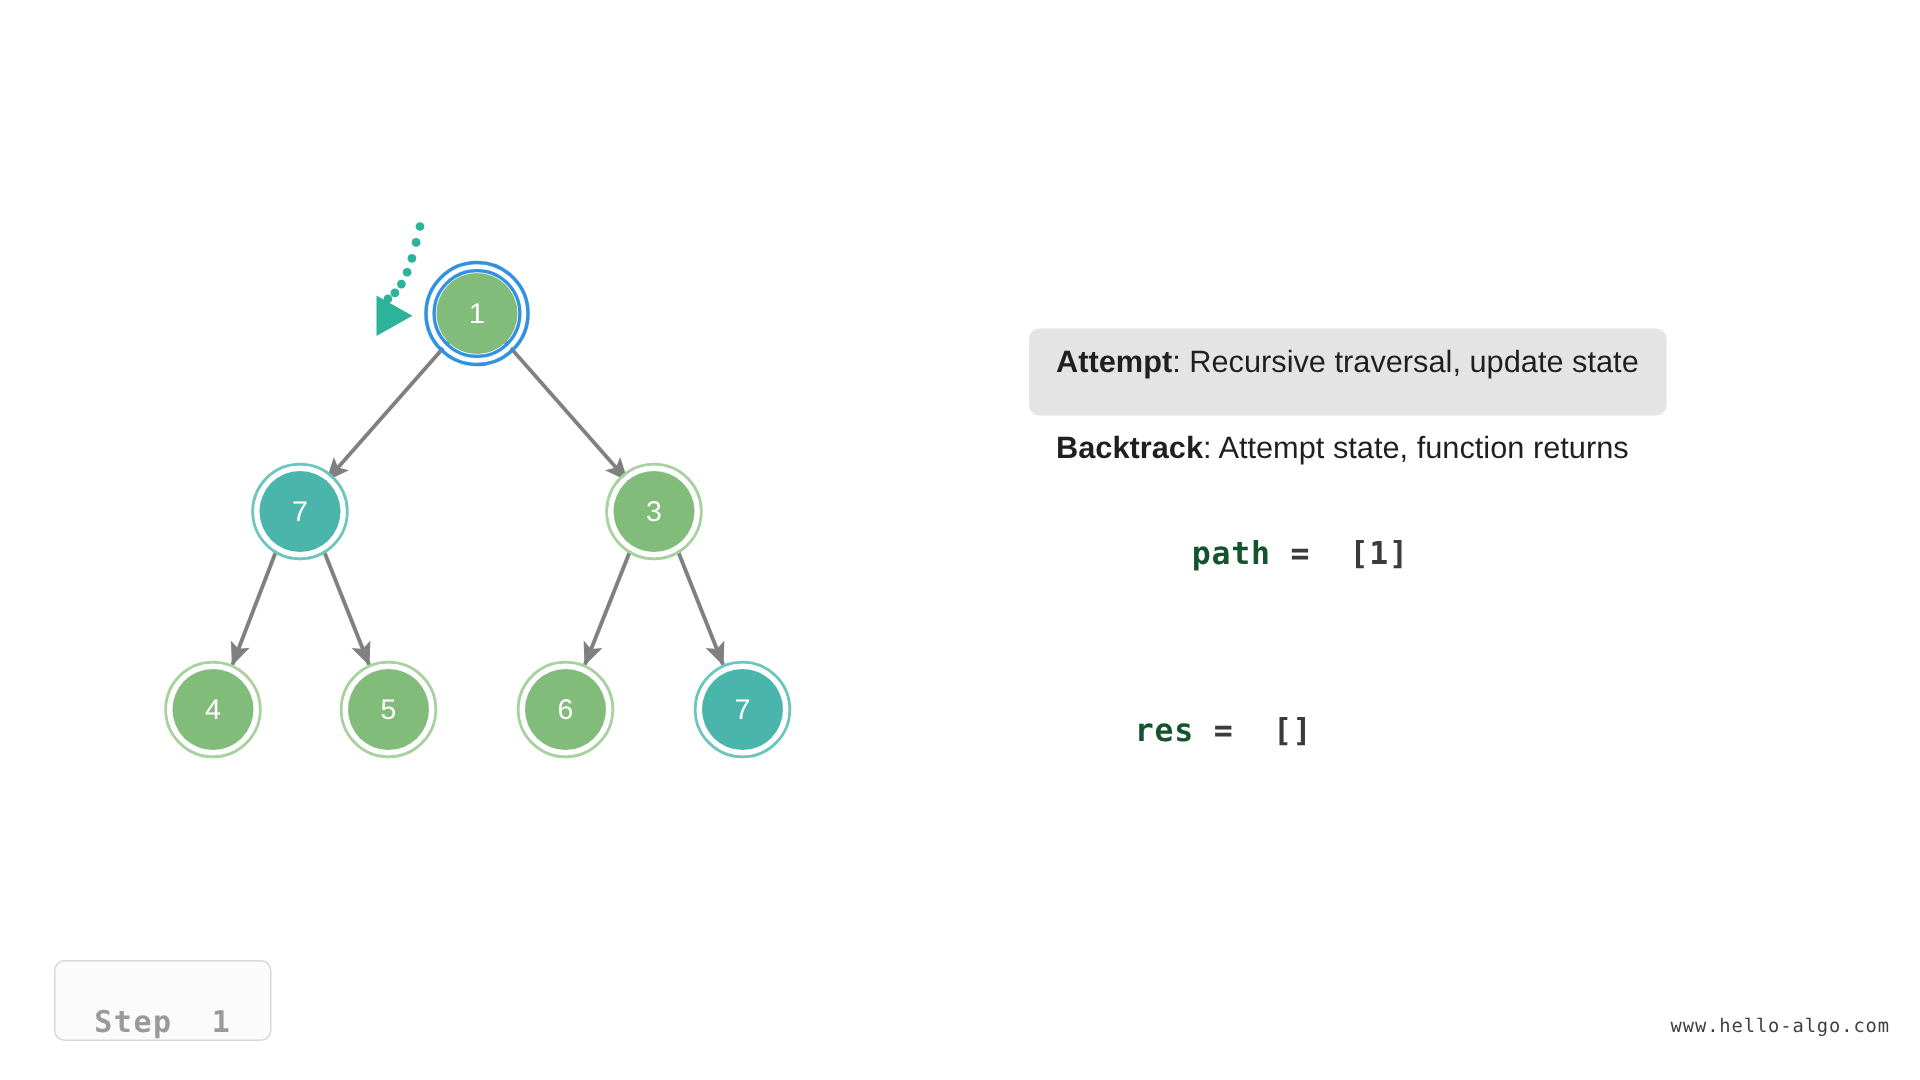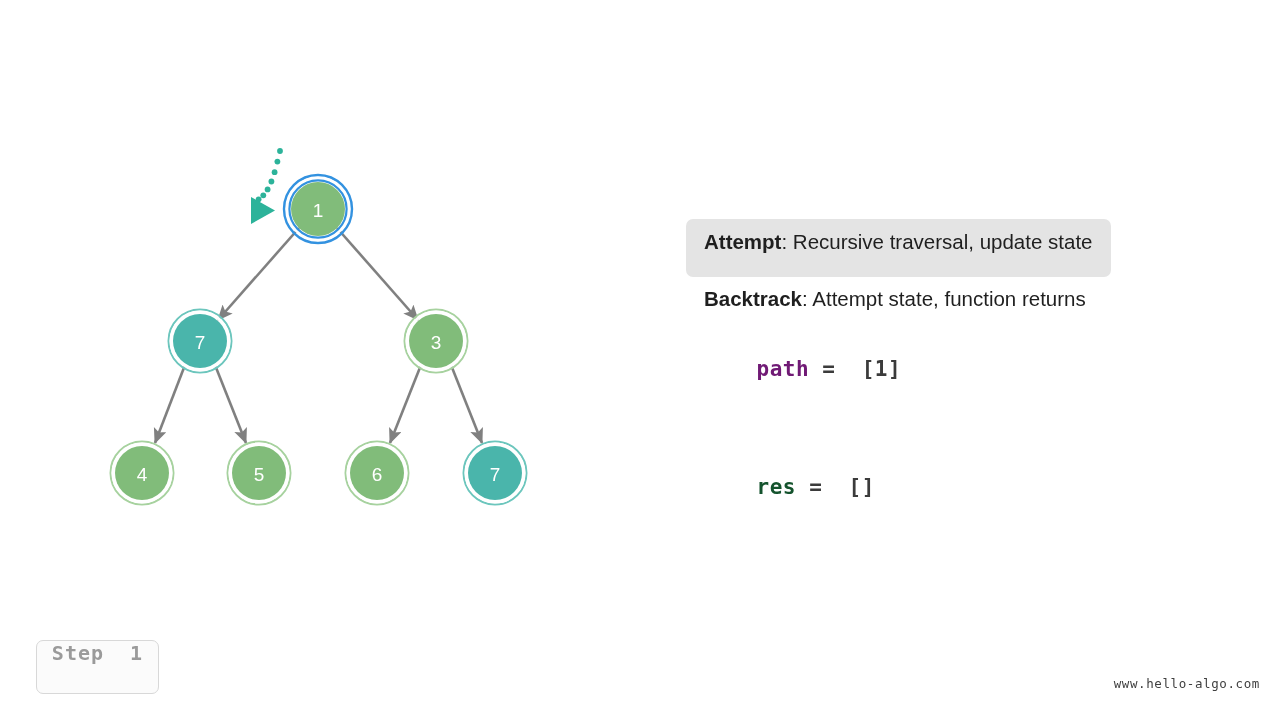--- a/index.html
+++ b/index.html
@@ -49,41 +49,41 @@
   }
 
   .code-row {
     font-family: "DejaVu Sans Mono", monospace;
     font-size: 21px;
     font-weight: bold;
     letter-spacing: 0.5px;
     white-space: pre;
     padding-left: 18px;
   }
-  .code-row .ident-path { color: #701a75; }
+  .code-row .ident-path { color: #14532d; margin-left: 38px; }
   .code-row .ident-res  { color: #14532d; }
   .code-row .expr       { color: #3b3b3b; }
 
   #row-attempt   { position: absolute; left: 0;  top: 14px; }
   #row-backtrack { position: absolute; left: 0;  top: 71px; }
   #row-path      { position: absolute; left: 0;  top: 128px; }
   #row-res       { position: absolute; left: 0;  top: 246px; }
 
   
   #step-badge {
     position: absolute;
     left: 36px;
     top: 640px;
-    width: 123px;
+    width: 145px;
     height: 54px;
     border: 1px solid #d8d8d8;
     border-radius: 7px;
     background: #fbfbfb;
     display: flex;
-    align-items: flex-start;
+    align-items: flex-end;
     justify-content: center;
     box-sizing: border-box;
   }
   #step-badge .step-text {
     font-family: "DejaVu Sans Mono", monospace;
     font-size: 20px;
     font-weight: bold;
     letter-spacing: 1px;
     color: #9a9a9a;
     white-space: pre;

